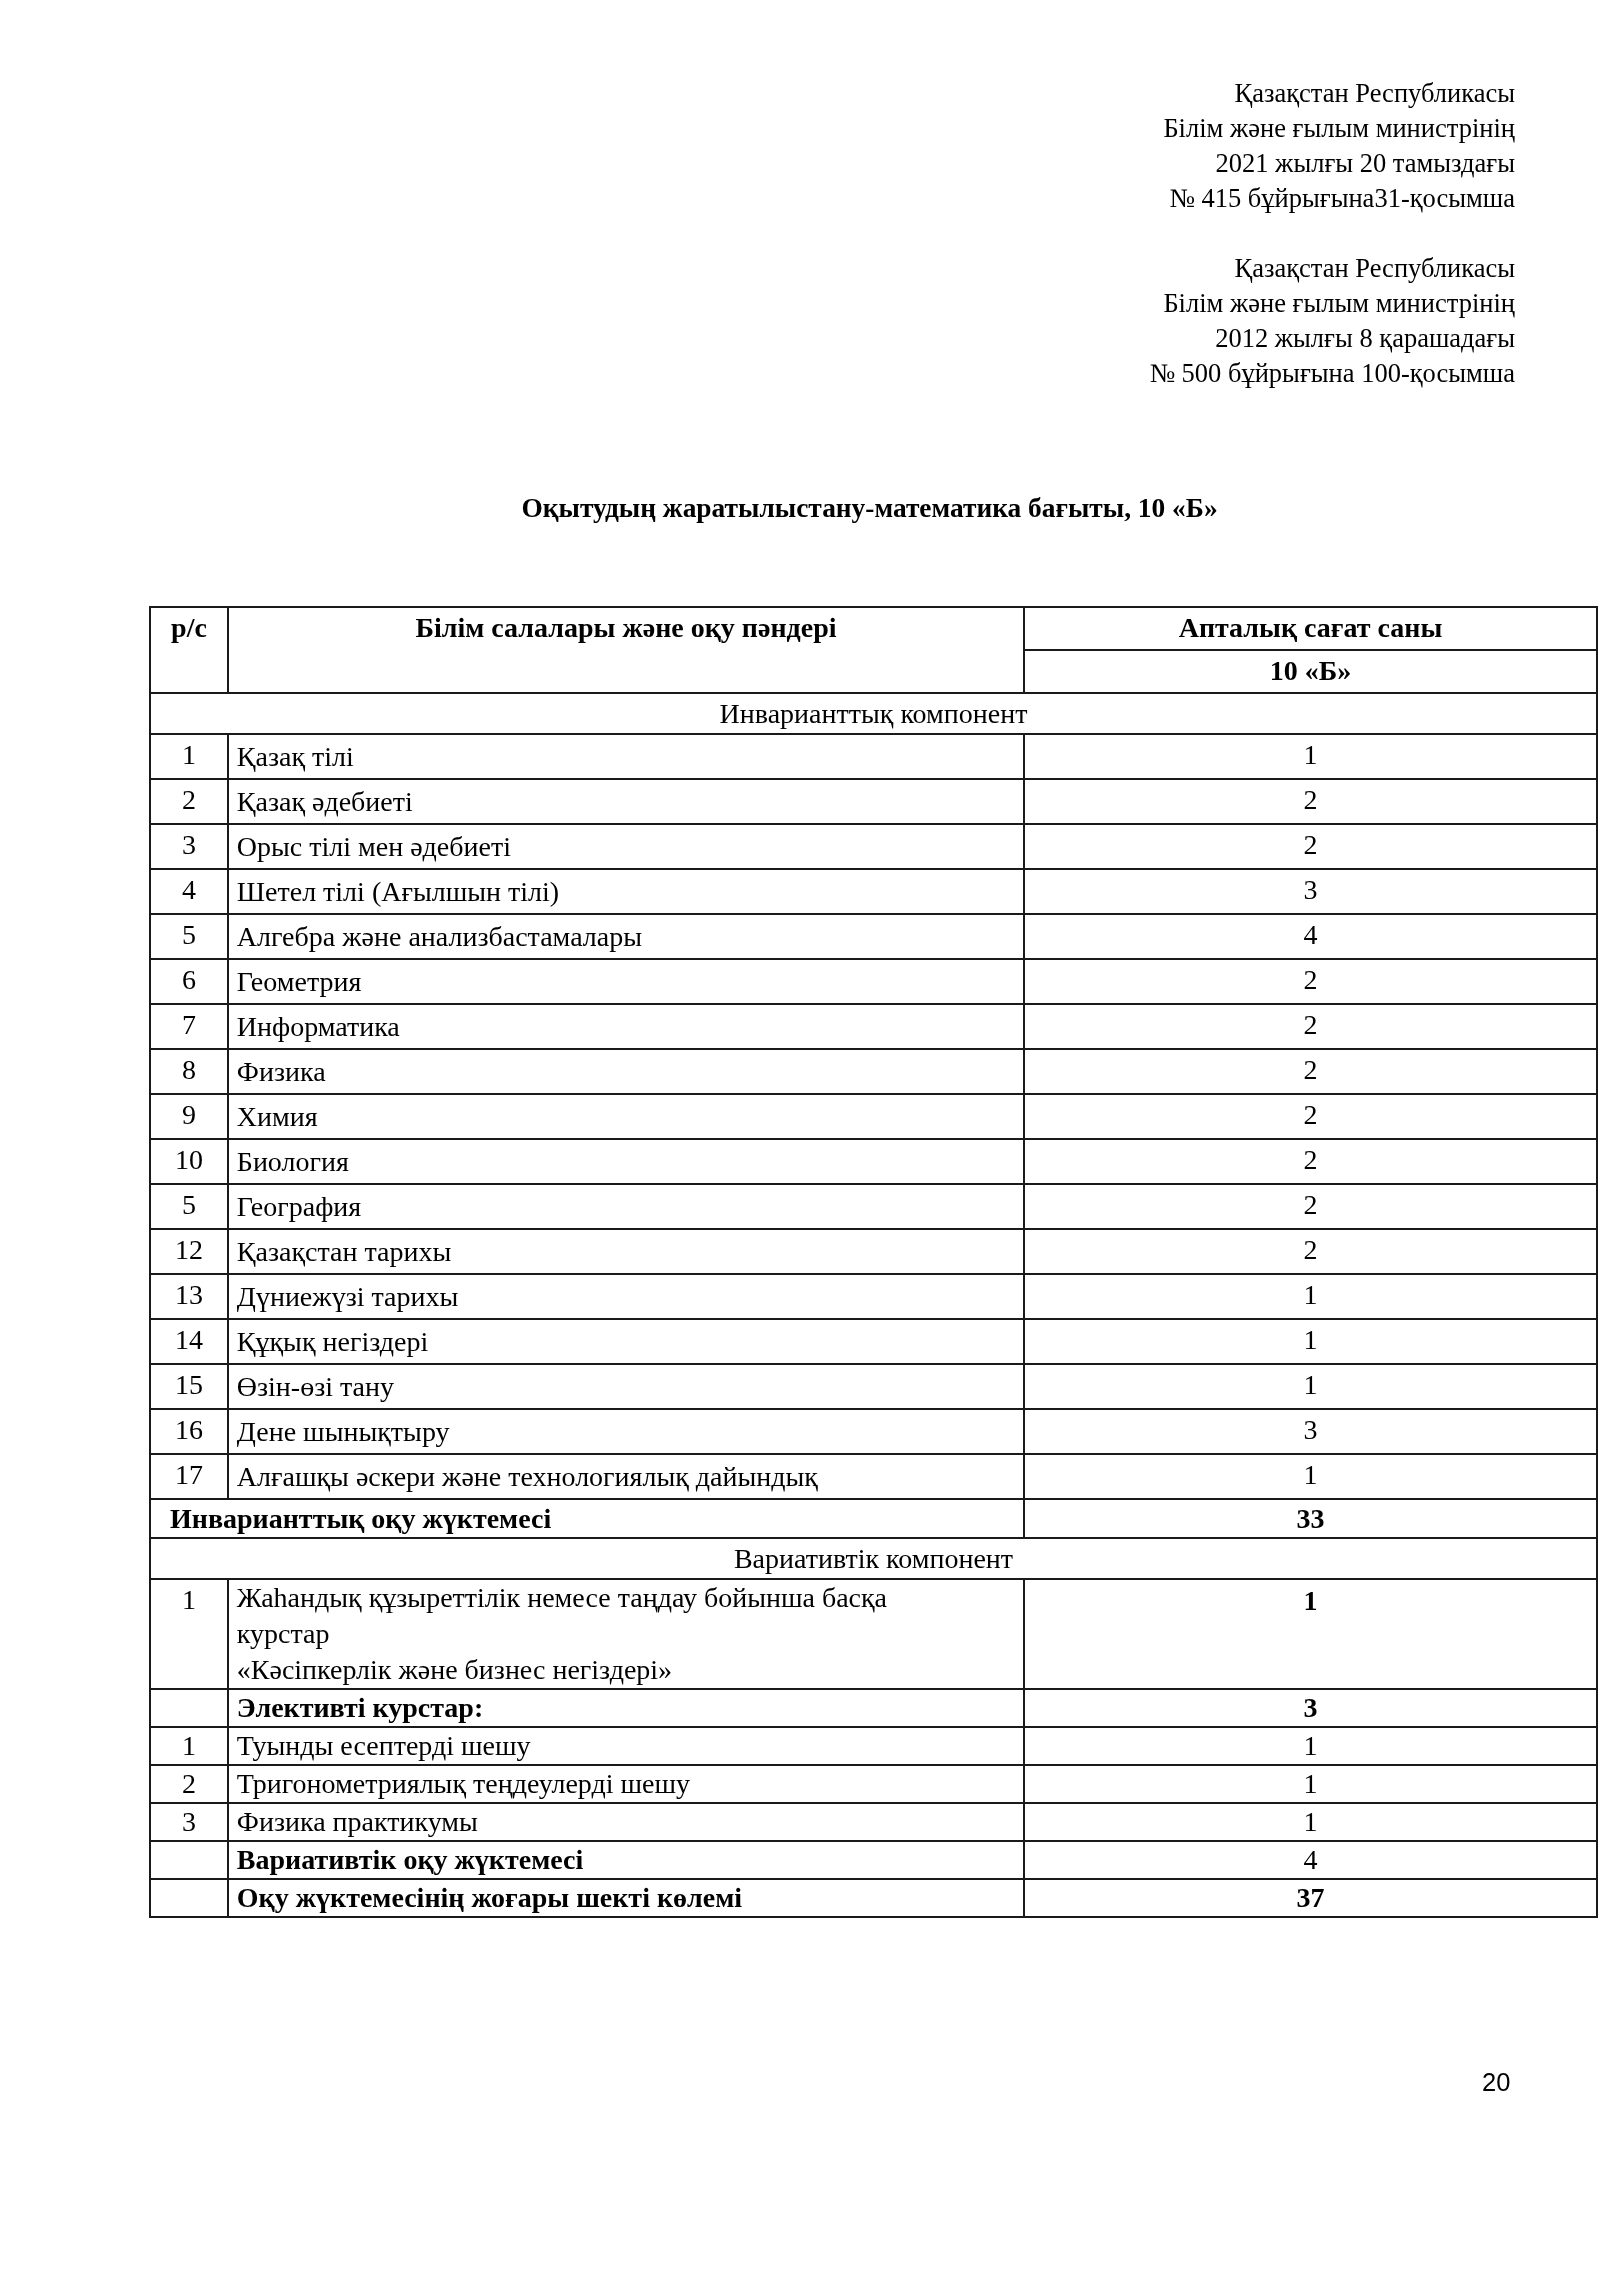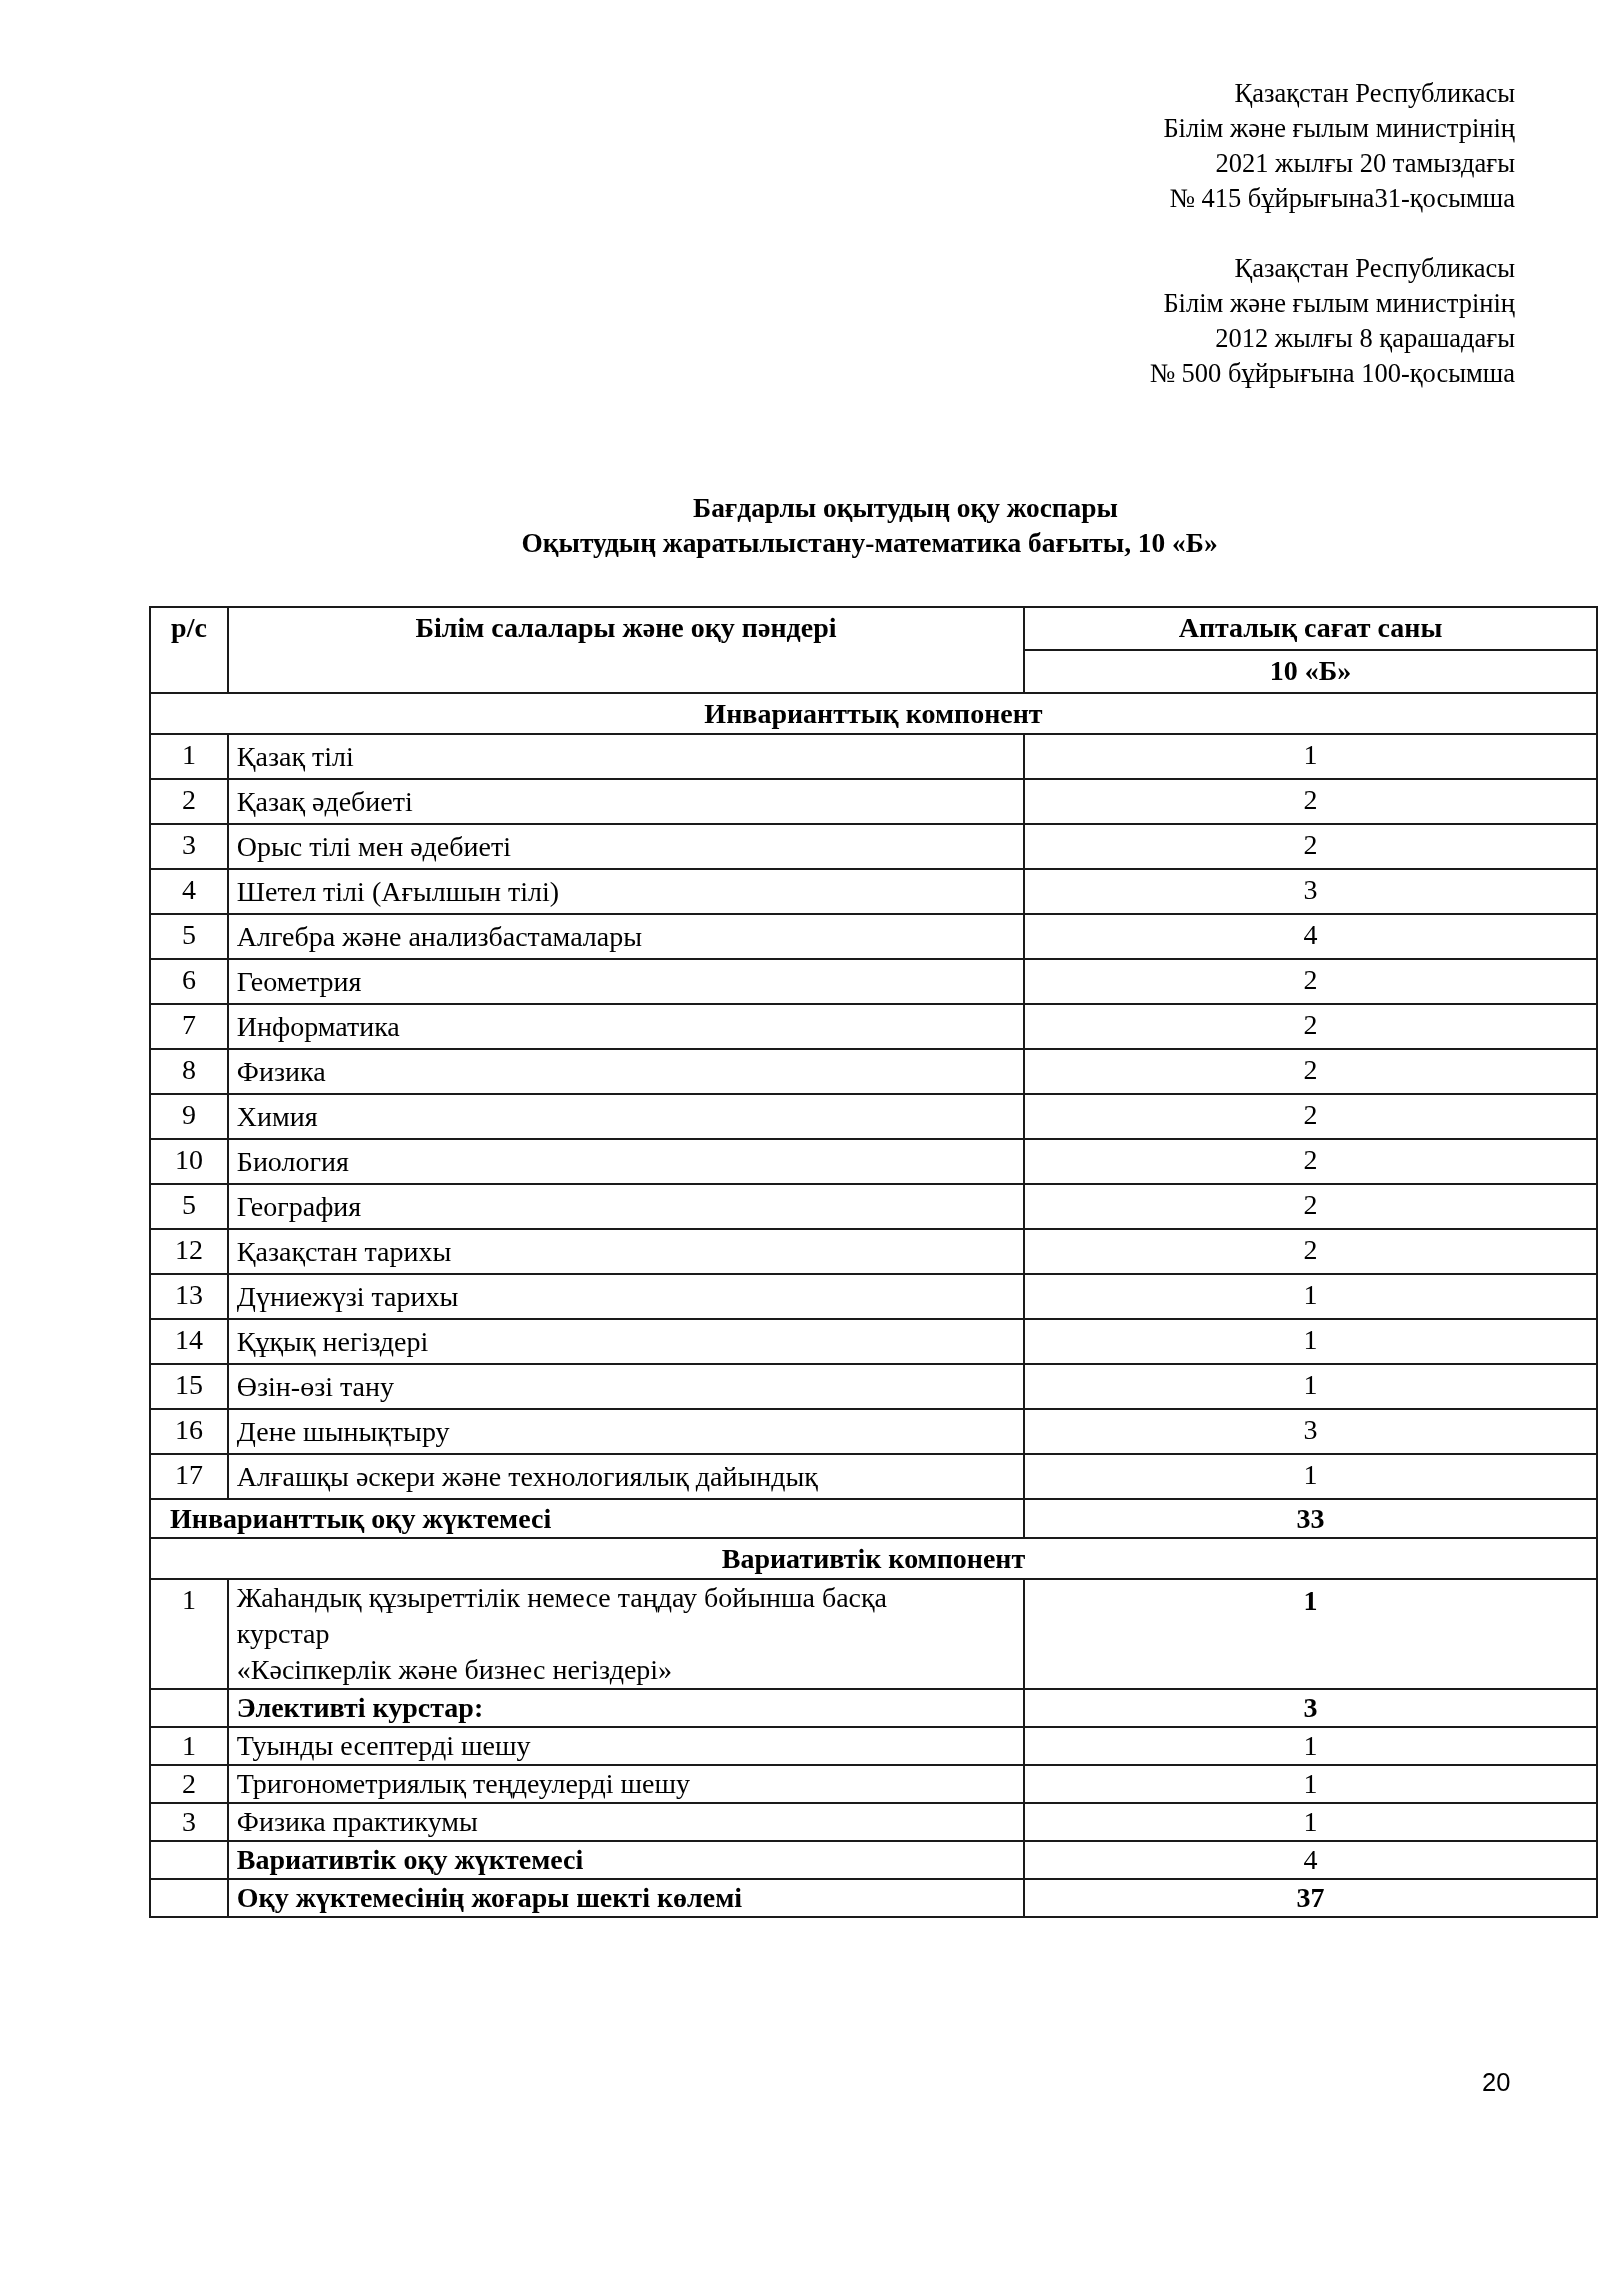--- a/index.html
+++ b/index.html
@@ -18,21 +18,21 @@
                  border-collapse: collapse; font-size: 28px; table-layout: fixed; }
     table.plan td { border: 2px solid #1a1a1a; padding: 0 7.8px; vertical-align: top;
                     line-height: 39px; }
     col.c-no { width: 78px; }
     col.c-subj { width: 796px; }
     col.c-hrs { width: 573px; }
     .h-row td { height: 41px; }
     td.num { text-align: center; padding: 0; }
     td.hrs { text-align: center; }
     td.bold, .bold { font-weight: bold; }
-    td.section { text-align: center; font-weight: bold; line-height: 35px; margin-top: 28px; }
+    td.section { text-align: center; font-weight: normal; line-height: 35px; margin-top: 28px; }
     tr.item td { height: 41px; line-height: 43px; }
     tr.item td.num { line-height: 39px; }
     tr.item td.hrs { line-height: 39px; }
     tr.tot td { line-height: 37px; }
     tr.multi td.subj { line-height: 36px; }
     tr.small td { line-height: 36px; }
     .page-number { position: absolute; left: 1482px; top: 2068px;
                    font-family: "Liberation Sans", "DejaVu Sans", sans-serif; font-size: 25.5px; }
   </style>
 </head>
@@ -46,21 +46,20 @@
 </div>
 
 <div class="approval" id="approval-2">
   <div>Қазақстан Республикасы</div>
   <div>Білім және ғылым министрінің</div>
   <div>2012 жылғы 8 қарашадағы</div>
   <div>№ 500 бұйрығына 100-қосымша</div>
 </div>
 
 <div class="title-block">
-  <div>Бағдарлы оқытудың  оқу жоспары</div>
   <div class="t2">Оқытудың жаратылыстану-математика бағыты, 10 «Б»</div>
 </div>
 
 <table class="plan">
   <colgroup>
     <col class="c-no">
       <col class="c-subj">
       <col class="c-hrs">
   </colgroup>
   <tbody>

